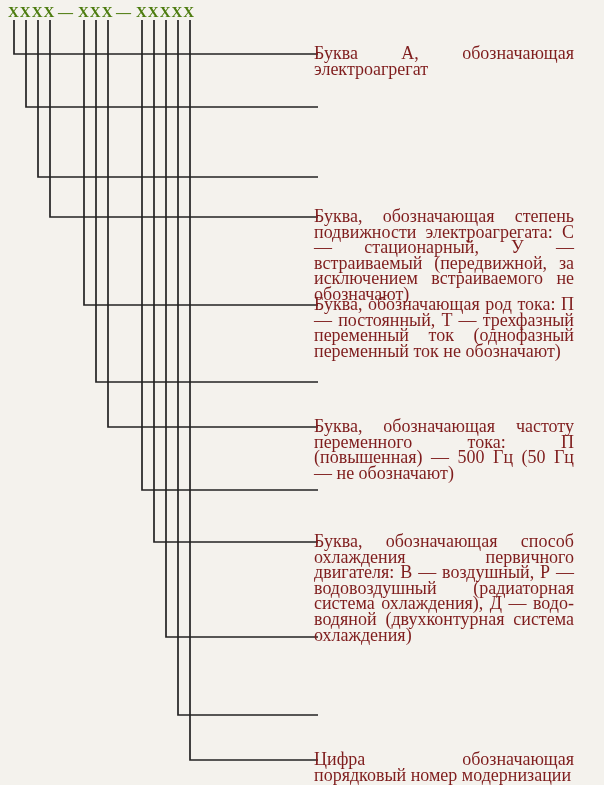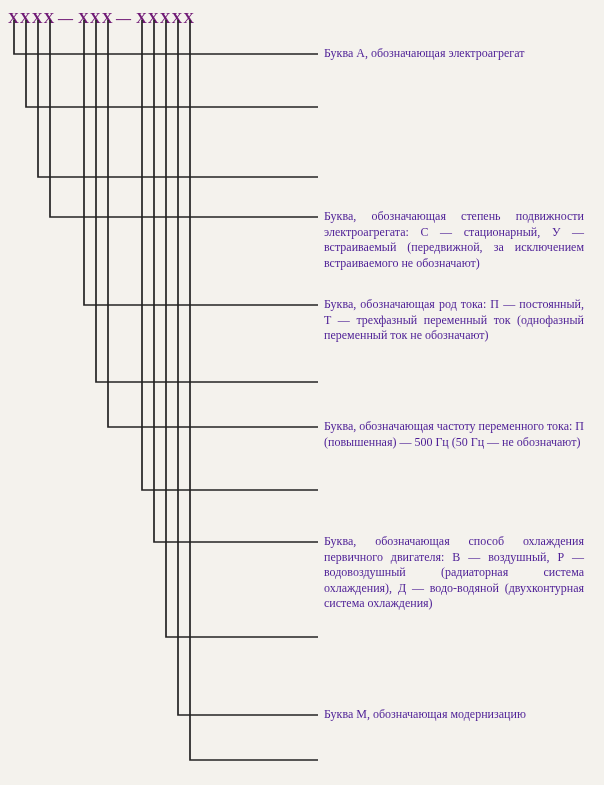--- a/index.html
+++ b/index.html
@@ -10,45 +10,45 @@
   .page{
     position:relative;
     width:604px;
     height:785px;
     background:#f4f2ed;
     overflow:hidden;
     color:#1e1e1e;
   }
   .code-group{
     position:absolute;
-    top:10px;
+    top:4px;
     font-size:15px;
     font-weight:bold;
     letter-spacing:1px;
-    color:#701a75;
+    color:#4d7c0f;
     white-space:nowrap;
   }
   .lines{
     position:absolute;
     left:0;
     top:0;
   }
   .lines path{
     fill:none;
     stroke:#232323;
     stroke-width:1.7;
   }
   .desc{
     position:absolute;
-    left:324px;
+    left:314px;
     width:260px;
-    font-size:12px;
+    font-size:18px;
     line-height:15.6px;
     text-align:justify;
-    color:#4c1d95;
+    color:#7f1d1d;
   }
 </style>
 </head>
 <body>
 
 <div class="page">
 
   <span class="code-group" style="left:8px">ХХХХ</span>
   <span class="code-group" style="left:58px">—</span>
   <span class="code-group" style="left:78px">ХХХ</span>
@@ -68,15 +68,15 @@
     <path d="M166 20 V637 H318"></path>
     <path d="M178 20 V715 H318"></path>
     <path d="M190 20 V760 H318"></path>
   </svg>
 
   <div class="desc" style="top:46px">Буква А, обозначающая электроагрегат</div>
   <div class="desc" style="top:209px">Буква, обозначающая степень подвижности электроагрегата: С — стационарный, У — встраиваемый (передвижной, за исключением встраиваемого не обозначают)</div>
   <div class="desc" style="top:297px">Буква, обозначающая род тока: П — постоянный, Т — трехфазный переменный ток (однофазный переменный ток не обозначают)</div>
   <div class="desc" style="top:419px">Буква, обозначающая частоту переменного тока: П (повышенная) — 500 Гц (50 Гц — не обозначают)</div>
   <div class="desc" style="top:534px">Буква, обозначающая способ охлаждения первичного двигателя: В — воздушный, Р — водовоздушный (радиаторная система охлаждения), Д — водо-водяной (двухконтурная система охлаждения)</div>
-  <div class="desc" style="top:707px">Буква М, обозначающая модернизацию</div>
+  <div class="desc" style="top:752px">Цифра обозначающая порядковый номер модернизации</div>
 
 </div>
 
 </body></html>

